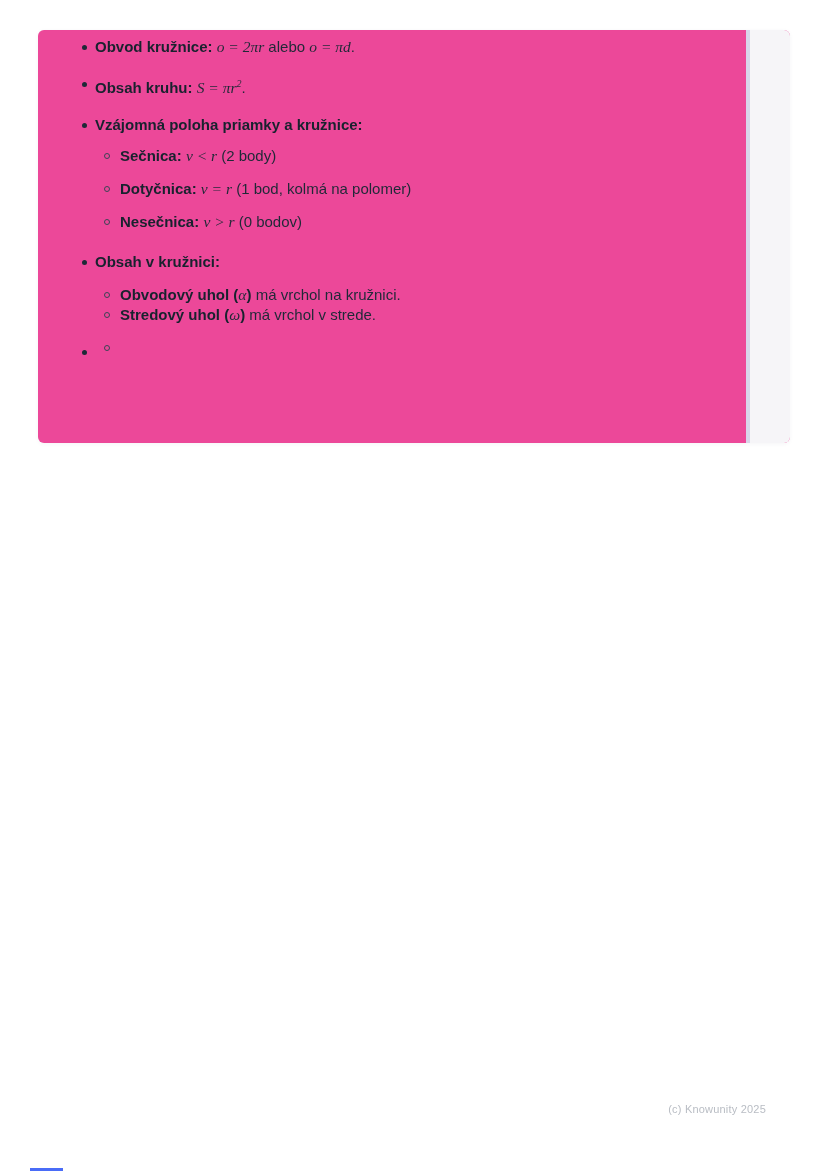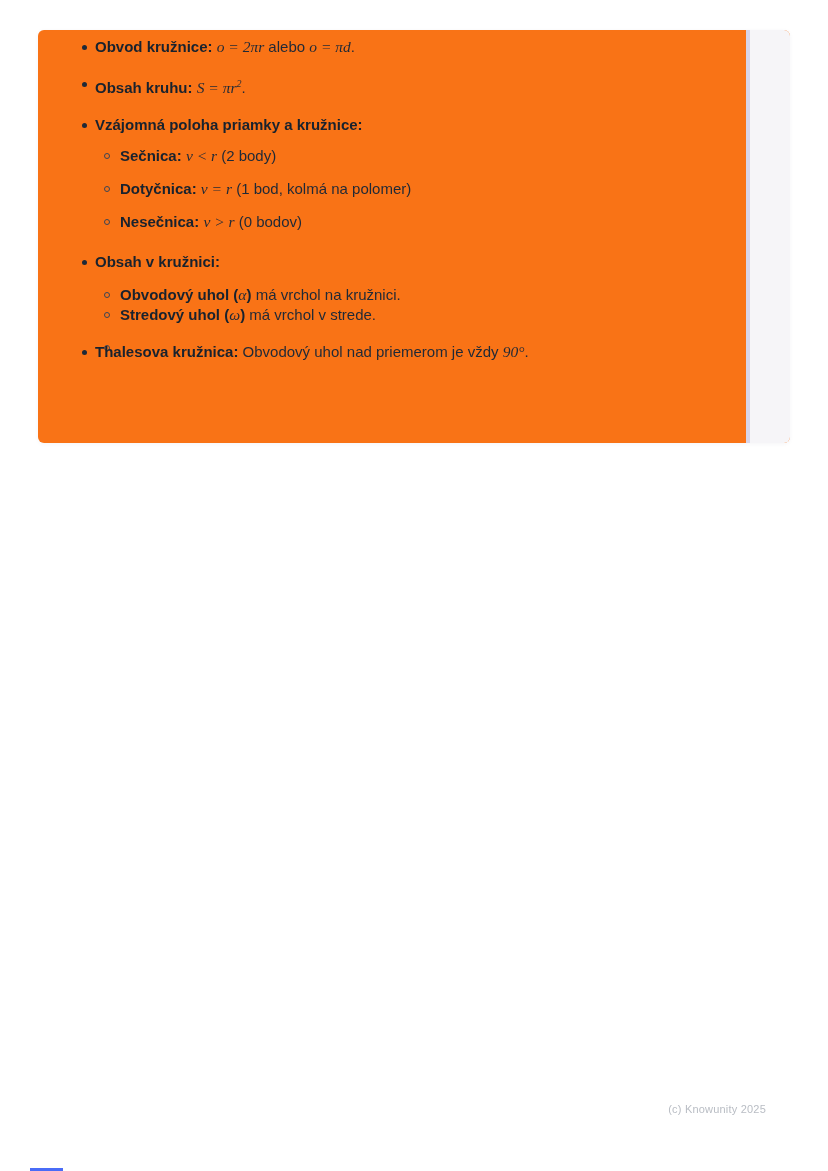--- a/index.html
+++ b/index.html
@@ -5,21 +5,21 @@
   html,body{margin:0;padding:0;}
   body{
     width:828px;height:1171px;position:relative;overflow:hidden;
     background:#ffffff;
     font-family:"Liberation Sans",sans-serif;
     color:#1f2937;
   }
   
   .page-card{
     position:absolute;left:38px;top:30px;width:752px;height:413px;
-    background:#f97316;border-radius:6px;
+    background:#ec4899;border-radius:6px;
     box-shadow:0 1px 4px rgba(50,50,90,.05);
   }
   .gutter{
     position:absolute;top:0;right:0;width:40px;height:100%;
     background:#f6f5f8;border-radius:0 6px 6px 0;
   }
   .vdivider{
     position:absolute;top:0;right:40px;width:4px;height:100%;
     background:#d8d5ea;
   }
@@ -123,21 +123,20 @@
             <span><span class="seg-b">Stredový uhol (</span><span class="seg-m">ω</span><span class="seg-b">)</span><span class="seg-t"> má vrchol v strede.</span></span>
           </li>
           <li class="li-sub">
             <span class="circle"></span>
           </li>
         </ul>
       </li>
 
       <li class="li-main">
         <span class="dot"></span>
-        <span><span class="seg-b">Thalesova kružnica: </span><span class="seg-t">Obvodový uhol nad priemerom je vždy </span><span class="seg-m">90°</span><span class="seg-t">.</span></span>
       </li>
 
     </ul>
   </div>
 </div>
 
 <div class="footer">(c) Knowunity 2025</div>
 
 <div class="page-tick"></div>
 

